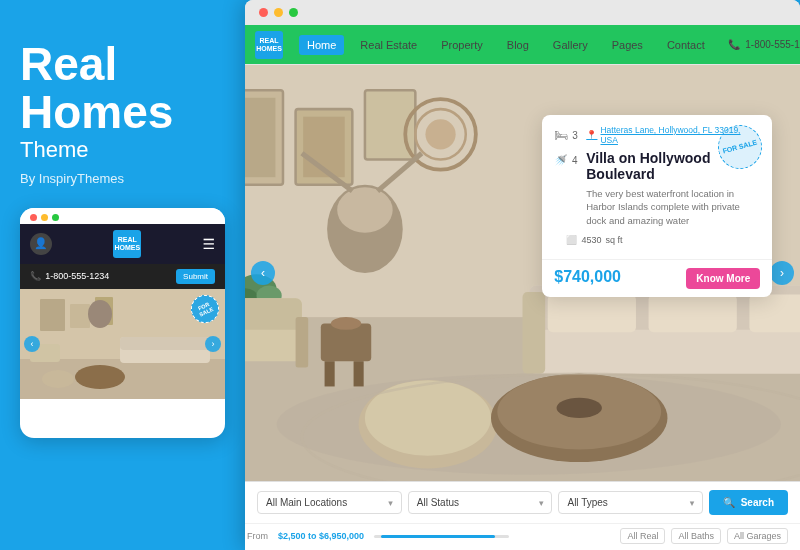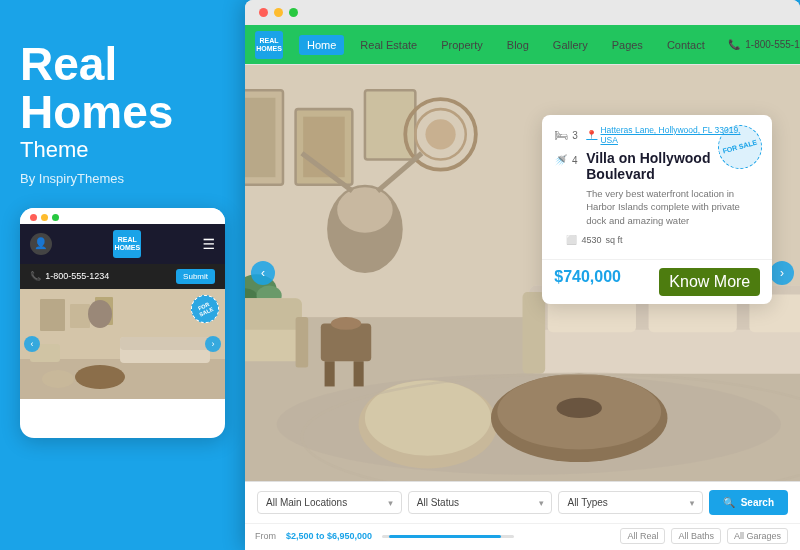--- a/index.html
+++ b/index.html
@@ -331,24 +331,24 @@
       justify-content: space-between;
       padding: 8px 12px;
       border-top: 1px solid #f0f0f0;
     }
     .card-price {
       font-size: 16px;
       font-weight: 700;
       color: #1aa3e8;
     }
     .card-know-more {
-      background: #4d7c0f;
-      color: #fff;
-      font-size: 16px;
-      font-weight: 400;
+      background: #ec4899;
+      color: #fff;
+      font-size: 10px;
+      font-weight: 700;
       border-radius: 4px;
       padding: 5px 10px;
     }
     .card-sqft {
       display: flex;
       align-items: center;
       gap: 4px;
       font-size: 9px;
       color: #666;
       padding: 0 12px 8px 12px;
@@ -406,21 +406,21 @@
       border-radius: 4px;
       padding: 7px 14px;
       display: flex;
       align-items: center;
       gap: 5px;
       white-space: nowrap;
     }
 
     .browser-price-bar {
       background: #fff;
-      padding: 4px 12px 6px 10px;
+      padding: 4px 12px 6px 2px;
       display: flex;
       align-items: center;
       gap: 10px;
       border-top: 1px solid #f0f0f0;
       flex-shrink: 0;
     }
     .price-label { font-size: 9px; color: #888; white-space: nowrap; }
     .price-range-text { font-size: 9px; color: #1aa3e8; font-weight: 600; white-space: nowrap; }
     .price-slider {
       flex: 1;

